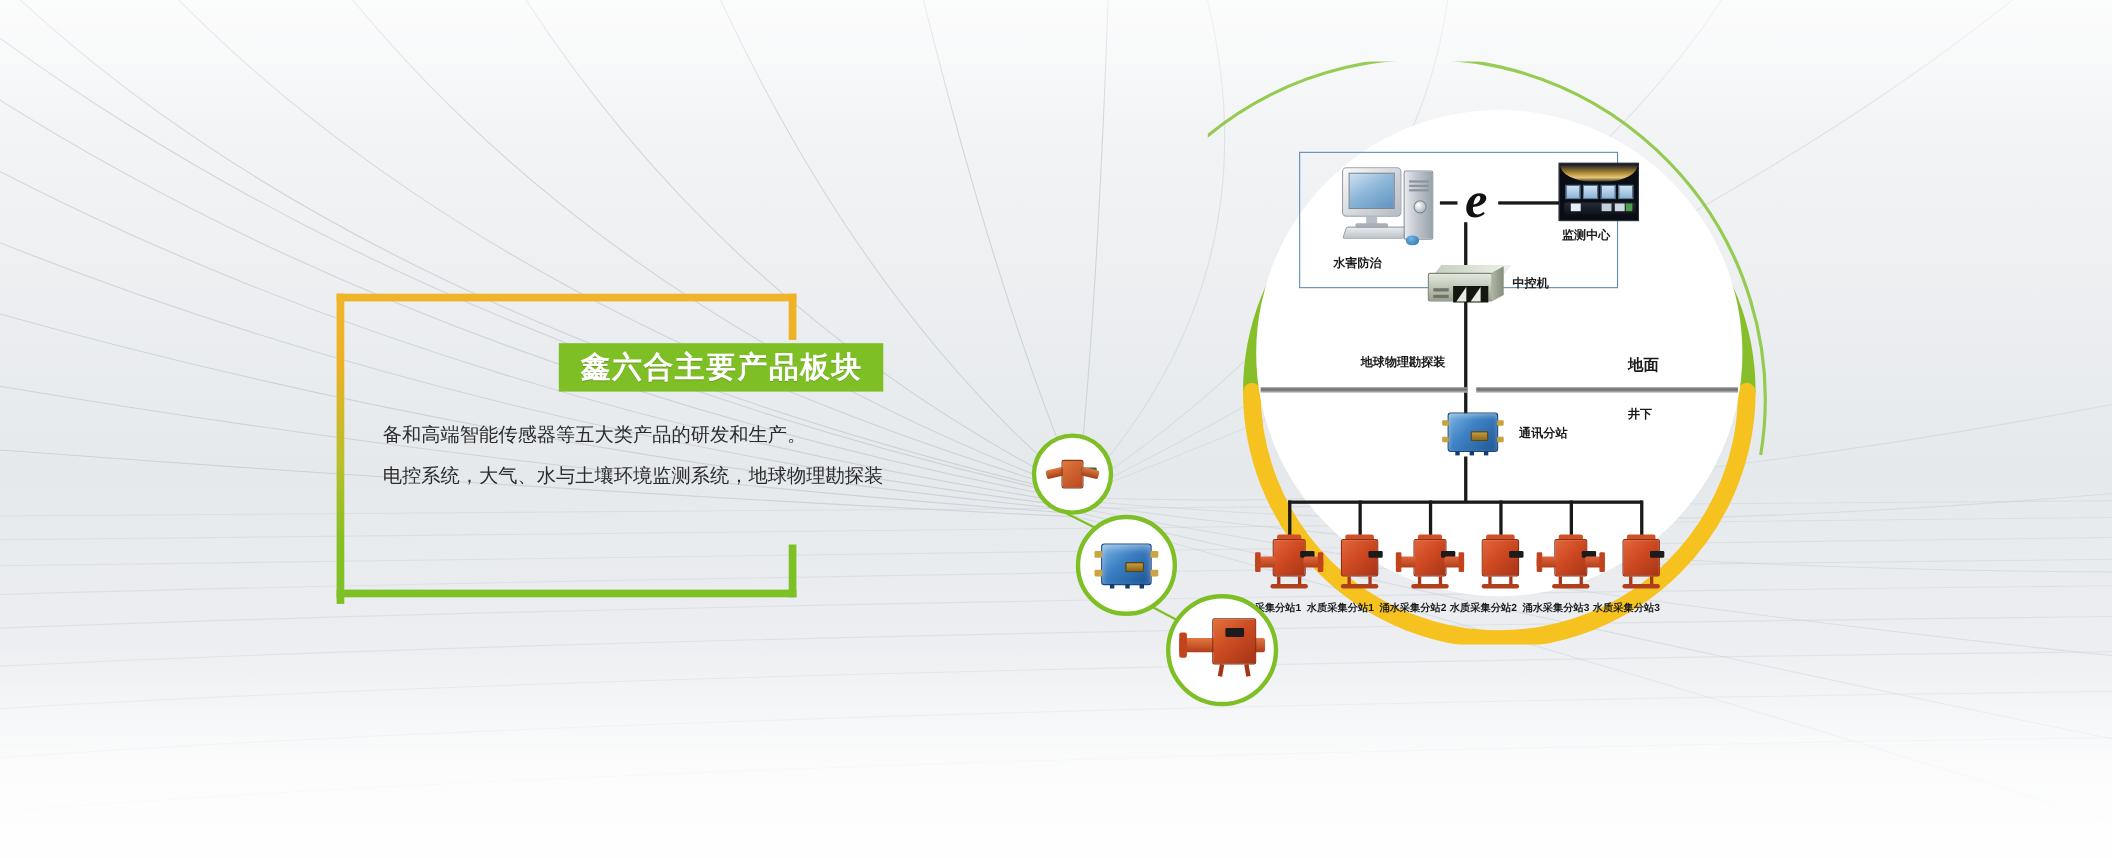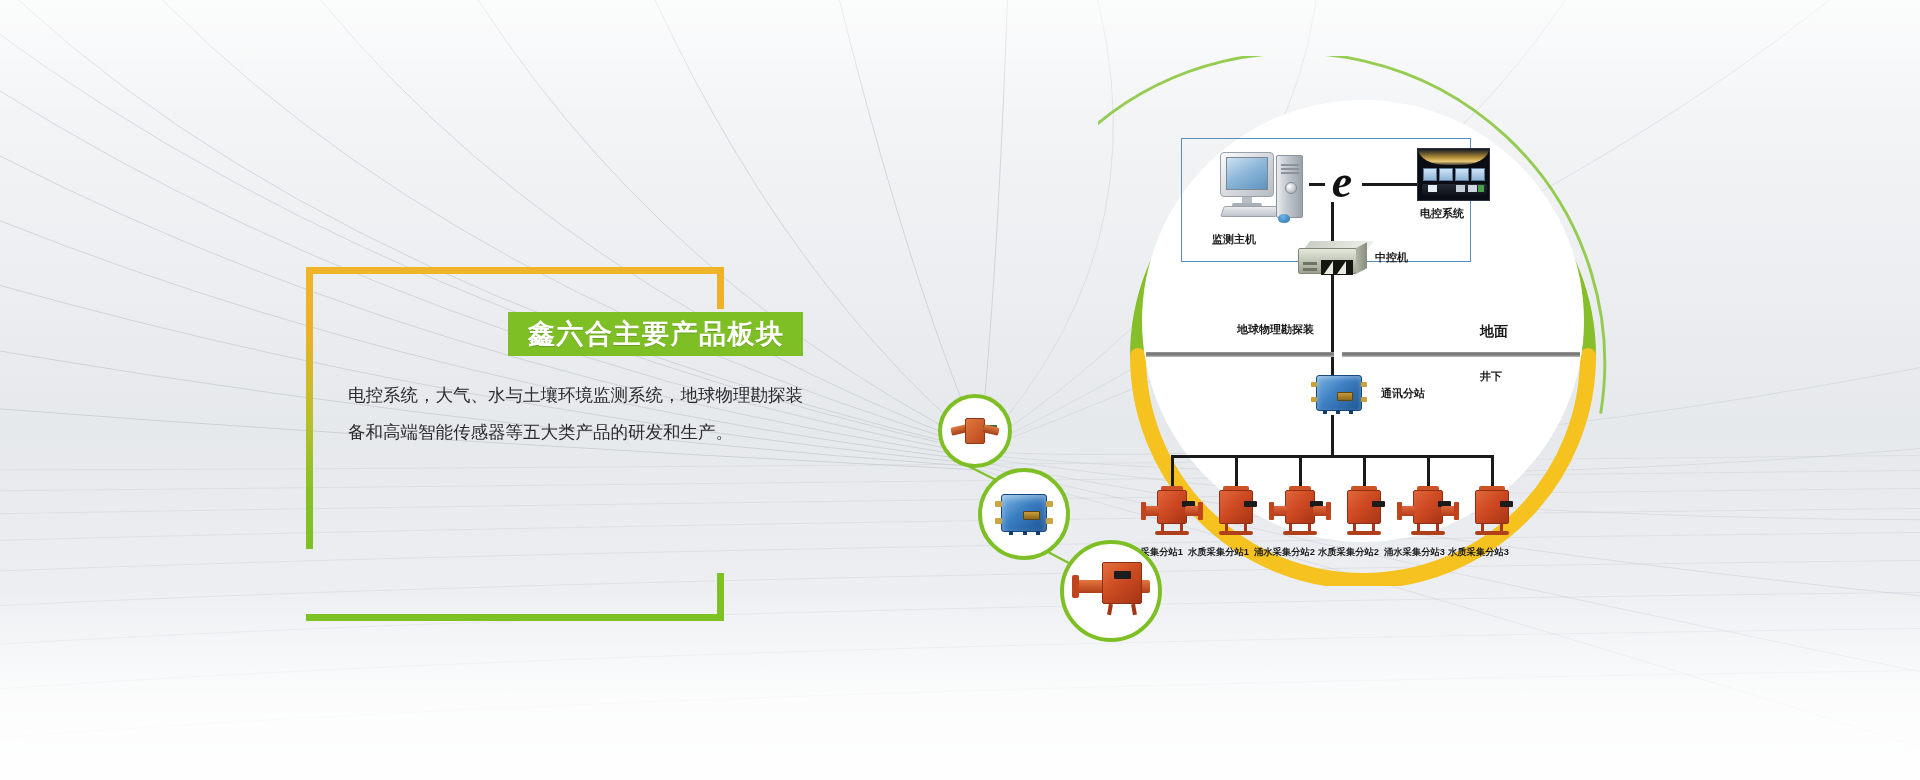--- a/index.html
+++ b/index.html
@@ -14,21 +14,21 @@
   }
 
   
   .bgsvg{position:absolute;inset:0;width:1920px;height:780px;}
   .bgbot{position:absolute;left:0;bottom:0;width:1920px;height:190px;
     background:linear-gradient(to bottom, rgba(255,255,255,0) 0%, rgba(255,255,255,.75) 55%, rgba(255,255,255,.95) 100%);}
   .bgtopfade{position:absolute;left:0;top:0;width:1920px;height:120px;
     background:linear-gradient(to bottom, rgba(255,255,255,.55) 0%, rgba(255,255,255,0) 100%);}
 
   
-  #leftpanel{position:absolute;left:306px;top:267px;width:418px;height:354px;}
+  #leftpanel{position:absolute;left:306px;top:267px;width:418px;height:276px;}
   .frame{position:absolute;inset:0;}
   .fr-l{position:absolute;left:0;top:0;width:7px;height:282px;
     background:linear-gradient(to bottom,#f0b429 0%,#edb126 22%,#b7bf2a 55%,#86c023 80%,#7ec125 100%);}
   .fr-t{position:absolute;left:0;top:0;width:418px;height:7px;background:#f0b429;}
   .fr-b{position:absolute;left:0;bottom:0;width:418px;height:7px;background:#7ec125;}
   .fr-rt{position:absolute;right:0;top:0;width:7px;height:42px;background:#efb227;}
   .fr-rb{position:absolute;right:0;bottom:0;width:7px;height:48px;background:#7ec125;}
 
   .titlebadge{position:absolute;left:202px;top:45px;height:44px;
     background:#7fbf26;display:flex;align-items:center;
@@ -282,22 +282,22 @@
       <div class="fr-b"></div>
       <div class="fr-rt"></div>
       <div class="fr-rb"></div>
     </div>
 
     <div class="titlebadge">
       <span>鑫六合主要产品板块</span>
     </div>
 
     <div class="bodytext">
+      <p>备和高端智能传感器等五大类产品的研发和生产。</p>
       <p>电控系统，大气、水与土壤环境监测系统，地球物理勘探装</p>
-      <p>备和高端智能传感器等五大类产品的研发和生产。</p>
     </div>
   </div>
 
   <svg class="connsvg" viewBox="0 0 340 300">
     <line x1="60" y1="82" x2="112" y2="108" stroke="#7fbf26" stroke-width="2"></line>
     <line x1="148" y1="172" x2="182" y2="190" stroke="#7fbf26" stroke-width="2"></line>
   </svg>
 
   <div id="diagram">
 
@@ -457,22 +457,22 @@
             <div class="rs-body">
               <div class="rs-win"></div>
             </div>
 
           <div class="rs-legL"></div>
             <div class="rs-legR"></div>
             <div class="rs-base"></div>
         </div>
       </div>
 
-      <div class="dlbl lbl-host">监测主机</div>
-      <div class="dlbl lbl-mc">电控系统</div>
+      <div class="dlbl lbl-host">水害防治</div>
+      <div class="dlbl lbl-mc">监测中心</div>
       <div class="dlbl lbl-srv">中控机</div>
       <div class="dlbl lbl-gcs">地球物理勘探装</div>
       <div class="dlbl lbl-ground">地面</div>
       <div class="dlbl lbl-under">井下</div>
       <div class="dlbl lbl-comm">通讯分站</div>
 
       <div class="slbl" style="left:-6px;">涌水采集分站1</div>
       <div class="slbl" style="left:60px;">水质采集分站1</div>
       <div class="slbl" style="left:126px;">涌水采集分站2</div>
       <div class="slbl" style="left:190px;">水质采集分站2</div>

